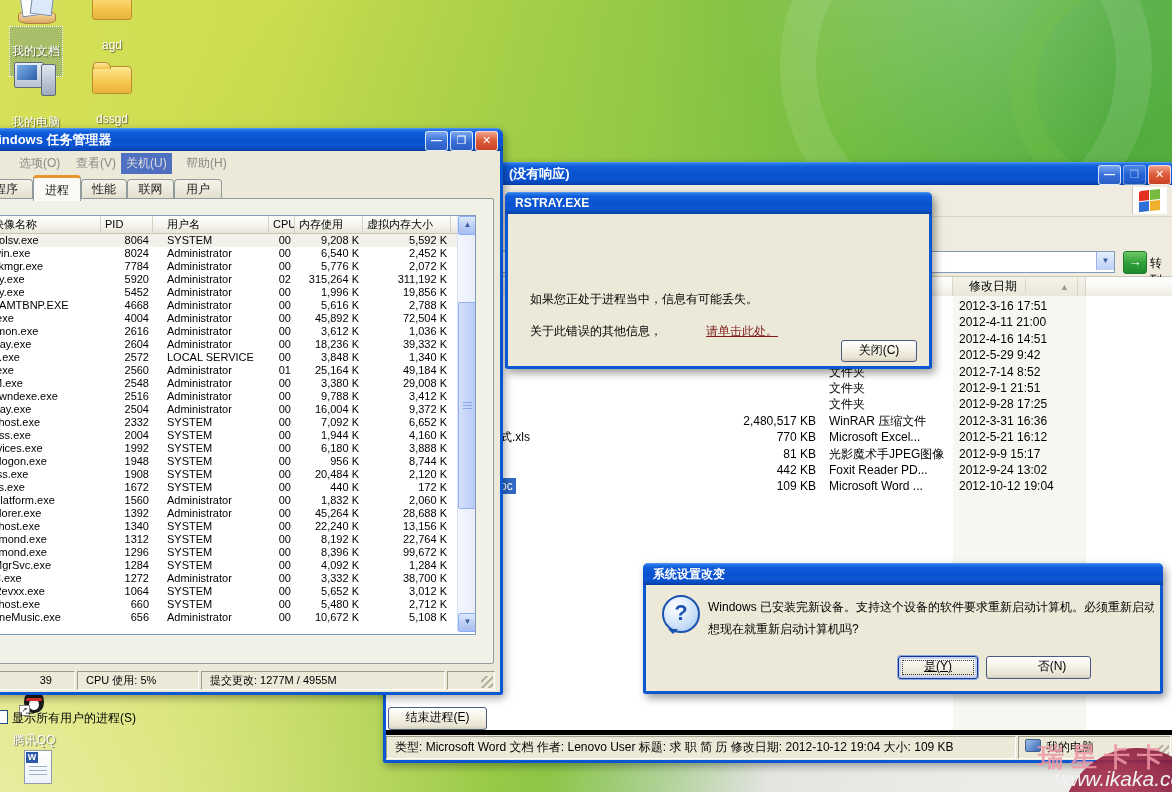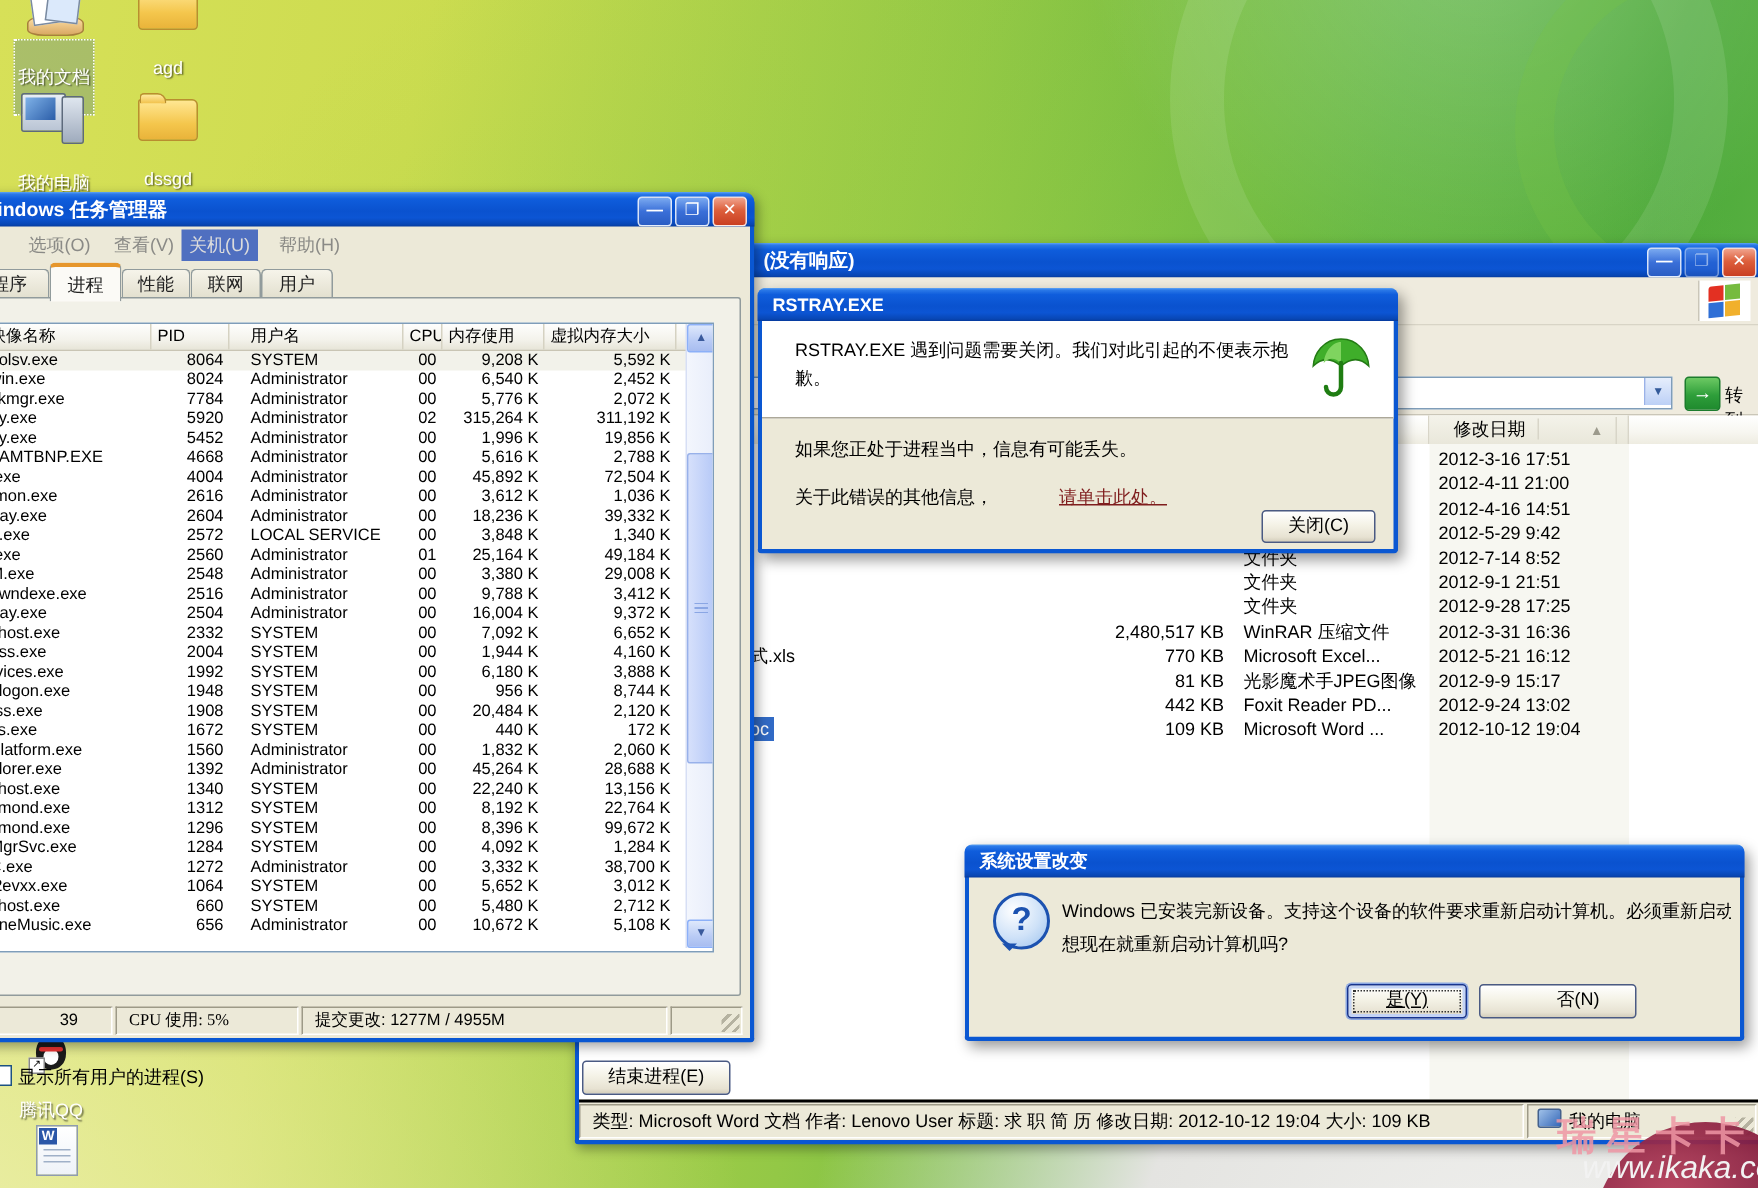--- a/index.html
+++ b/index.html
@@ -79,21 +79,21 @@
   .sc-thumb{position:absolute;left:0;width:17px;background:linear-gradient(90deg,#d6e0fb,#b6c9f7);border:1px solid #98b1ea;border-radius:2px;}
   .sc-thumb::after{content:"";position:absolute;left:4px;right:4px;top:50%;height:7px;margin-top:-4px;
     background:repeating-linear-gradient(180deg,#8aa6e4 0 1px,transparent 1px 3px);}
   .tm-showall{position:absolute;left:6px;top:508px;height:20px;font-size:12px;color:#000;}
   .tm-check{position:absolute;left:6px;top:3px;width:12px;height:12px;background:#fff;border:1px solid #1d5281;}
   .tm-showall .txt{position:absolute;left:24px;top:3px;white-space:nowrap;}
   .tm-endbtn{left:406px;top:508px;width:97px;height:21px;line-height:19px;}
   .tm-status{position:absolute;left:3px;right:3px;top:543px;height:19px;display:flex;font-size:11px;color:#000;}
   .tm-status .cell{border:1px solid;border-color:#9d9a87 #fff #fff #9d9a87;margin-right:2px;line-height:17px;white-space:nowrap;overflow:hidden;}
   .s0{width:73px;text-align:right;padding-right:22px;}
-  .s1{width:112px;padding-left:8px;font-family:Liberation Serif, serif;}
+  .s1{width:112px;padding-left:8px;}
   .s2{width:234px;padding-left:8px;}
   .sfill{flex:1;position:relative;}
   .grip{position:absolute;right:1px;bottom:1px;width:12px;height:12px;
     background:repeating-linear-gradient(135deg,transparent 0 3px,#b5b2a0 3px 5px);}
   
   #ex{left:383px;top:162px;width:787px;height:598px;z-index:10;}
   #ex .xp-titlebar{padding-left:126px;}
   .ex-band{position:absolute;left:0;right:0;background:#efebde;}
   .ex-menu{top:23px;height:31px;border-bottom:1px solid #d8d4c6;}
   .ex-tool{top:55px;height:31px;border-bottom:1px solid #d8d4c6;}
@@ -117,21 +117,21 @@
   .ex-hdr .hd{background:linear-gradient(#f4f3ea,#e9e7da);}
   .sort-arrow{display:inline-block;margin-left:26px;color:#9c9a8c;font-size:9px;}
   .ex-files{position:absolute;left:0;right:0;top:134px;bottom:26px;background:#fff;overflow:hidden;}
   .datecol-shade{position:absolute;left:567px;width:133px;top:0;bottom:0;background:#f7f7f1;}
   .fr{position:absolute;left:0;right:0;height:16px;font-size:12px;line-height:16px;color:#000;}
   .fr .fsize{position:absolute;left:330px;width:100px;text-align:right;white-space:nowrap;}
   .fr .ftype{position:absolute;left:443px;white-space:nowrap;}
   .fr .fdate{position:absolute;left:573px;white-space:nowrap;}
   .fr .ffrag{position:absolute;left:114px;white-space:nowrap;}
   .fr .ffrag.fsel{left:111px;background:#316ac5;color:#fff;padding:0 3px;}
-  .ex-status{position:absolute;left:0;right:0;bottom:0;height:25px;background:#ece9d8;border-top:2px solid #000000;display:flex;font-size:12px;}
+  .ex-status{position:absolute;left:0;right:0;bottom:0;height:25px;background:#ece9d8;border-top:5px solid #000000;display:flex;font-size:12px;}
   .ex-status .cell{border:1px solid;border-color:#9d9a87 #fff #fff #9d9a87;margin:1px 2px 1px 0;line-height:21px;white-space:nowrap;overflow:hidden;}
   .exs-left{width:620px;padding-left:8px;}
   .exs-right{flex:1;padding-left:6px;position:relative;}
   .pc-ico{display:inline-block;width:14px;height:11px;background:linear-gradient(135deg,#9fc0e8,#3668b8);border:1px solid #44618c;border-radius:2px;vertical-align:-1px;margin-right:5px;}
   
   .dlg{position:absolute;border:3px solid #0a57d2;border-top:none;border-radius:6px 6px 3px 3px;background:#ece9d8;box-shadow:3px 4px 9px rgba(0,0,0,0.4);}
   .dlg .xp-titlebar{height:22px;line-height:22px;border-radius:5px 5px 0 0;padding-left:10px;font-size:12px;}
   #err{left:505px;top:192px;width:421px;height:174px;z-index:30;}
   .err-white{position:absolute;left:0;right:0;top:22px;height:64px;background:#fff;border-bottom:1px solid #aca899;}
   .err-msg{position:absolute;left:22px;top:10px;width:330px;font-size:12px;line-height:19px;color:#000;}
@@ -611,28 +611,20 @@
     <div class="cell sfill">
         <div class="grip"></div>
       </div>
   </div>
 </div>
 
 <div id="err" class="dlg">
   <div class="xp-titlebar">
     <span>RSTRAY.EXE</span>
   </div>
-  <div class="err-white">
-    <div class="err-msg">RSTRAY.EXE 遇到问题需要关闭。我们对此引起的不便表示抱歉。</div>
-    <svg class="umbrella" viewBox="0 0 42 44">
-      <path d="M21 3 C9 3 3 13 2.5 21 C8 15.5 14.5 15.5 21 21 C27.5 15.5 34 15.5 39.5 21 C39 13 33 3 21 3 Z" fill="#3fae2a" stroke="#237a14" stroke-width="1"></path>
-      <path d="M21 5 C15 5 10 12 9.5 19 C13 15 17 15.5 21 19 Z" fill="#7fd45f"></path>
-      <path d="M21 19 L21 35 a5 5 0 0 1 -10 0" stroke="#1f7d12" stroke-width="3" fill="none" stroke-linecap="round"></path>
-    </svg>
-  </div>
   <div class="err-gray">
     <div class="err-info">如果您正处于进程当中，信息有可能丢失。</div>
     <div class="err-more">
       <span>关于此错误的其他信息，</span><span class="err-link">请单击此处。</span>
     </div>
   </div>
   <div class="lunabtn err-close">关闭(C)</div>
 </div>
 
 <div id="sys" class="dlg">

